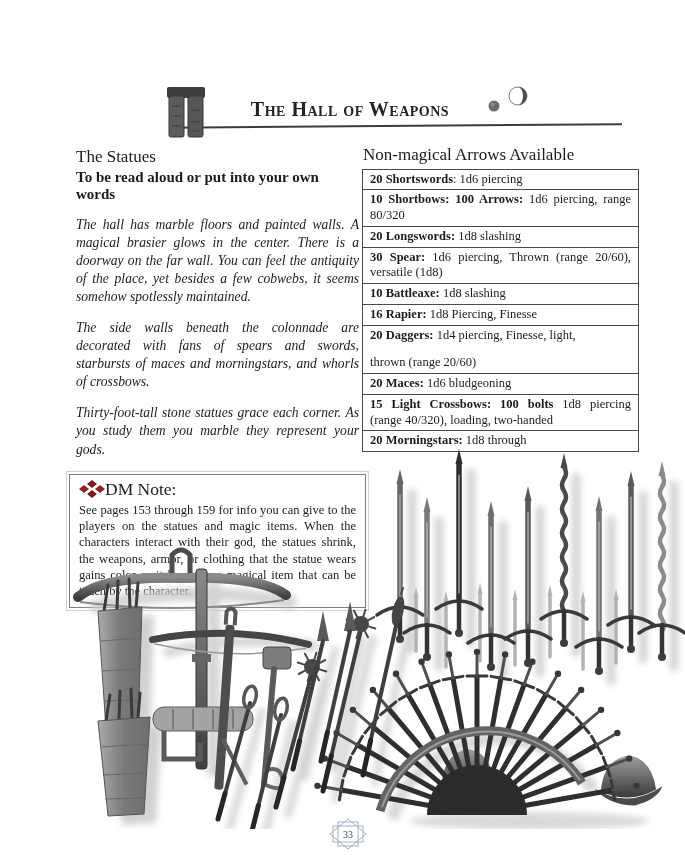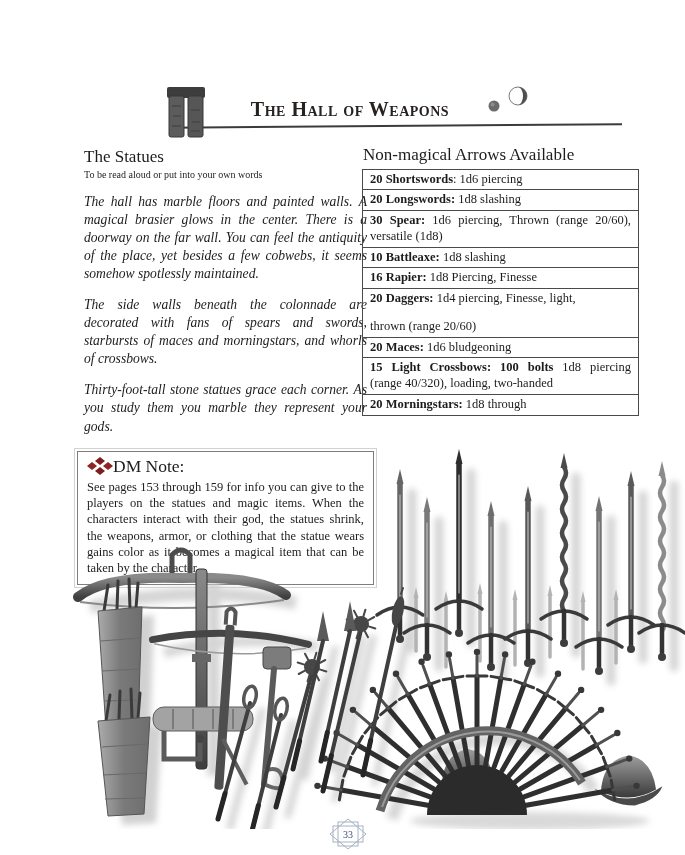--- a/index.html
+++ b/index.html
@@ -5,23 +5,23 @@
   html,body{margin:0;padding:0;background:#fff;}
   .page{position:relative;width:685px;height:855px;background:#fff;overflow:hidden;
         font-family:"Liberation Serif",serif;color:#1c1c1c;margin-top:24px;}
   
   .hdr-line{position:absolute;left:170px;top:101px;width:452px;height:2.2px;background:#3b3b3b;transform:rotate(-0.45deg);}
   .gate{position:absolute;left:166px;top:62px;width:40px;height:52px;}
   .hdr-title{position:absolute;left:205px;top:74px;width:290px;text-align:center;
              font-variant:small-caps;font-weight:600;font-size:20px;letter-spacing:0.5px;color:#262220;}
   .moons{position:absolute;left:482px;top:60px;width:52px;height:34px;}
   
-  .leftcol{position:absolute;left:84px;top:124px;width:283px;}
+  .leftcol{position:absolute;left:76px;top:124px;width:283px;}
   .h-statues{font-size:17px;font-weight:normal;margin:0;line-height:1.1;}
-  .subhead{font-size:10px;font-weight:normal;margin:2px 0 0;}
+  .subhead{font-size:15px;font-weight:bold;margin:2px 0 0;}
   .read{font-style:italic;font-size:13.6px;line-height:1.33;text-align:justify;margin:13px 0 0;}
   .dm{margin:15px -7px 0;border:1px solid #7e7e7e;outline:1px solid #d2d2d2;outline-offset:2px;
       padding:5px 9px 8px;background:#fff;}
   .dm-head{font-size:17.5px;line-height:1.1;display:flex;align-items:center;}
   .dm-icon{width:26px;height:18px;flex:0 0 auto;}
   .dm-body{font-size:12.5px;line-height:1.3;text-align:justify;margin:3px 0 0;}
   
   .rightcol{position:absolute;left:362px;top:122px;width:277px;}
   .h-weapons{font-size:17px;font-weight:normal;margin:0 0 4px 1px;line-height:1.1;}
   .wtable{border:1.5px solid #4a4a4a;}
@@ -73,20 +73,23 @@
       </div>
       <p class="dm-body">See pages 153 through 159 for info you can give to the players on the statues and magic items. When the characters interact with their god, the statues shrink, the weapons, armor, or clothing that the statue wears gains color as it becomes a magical item that can be taken by the character.</p>
     </div>
   </div>
 
   <div class="rightcol">
     <h2 class="h-weapons">Non-magical Arrows Available</h2>
     <div class="wtable">
       <div class="trow">
           <p class="tc"><b>20 Shortswords</b><span>: 1d6 piercing</span></p>
+        </div>
+      <div class="trow">
+          <p class="tc"><b>10 Shortbows: 100 Arrows:</b><span> 1d6 piercing, range 80/320</span></p>
         </div>
       <div class="trow">
           <p class="tc"><b>20 Longswords:</b><span> 1d8 slashing</span></p>
         </div>
       <div class="trow">
           <p class="tc"><b>30 Spear:</b><span> 1d6 piercing, Thrown (range 20/60), versatile (1d8)</span></p>
         </div>
       <div class="trow">
           <p class="tc"><b>10 Battleaxe:</b><span> 1d8 slashing</span></p>
         </div>

